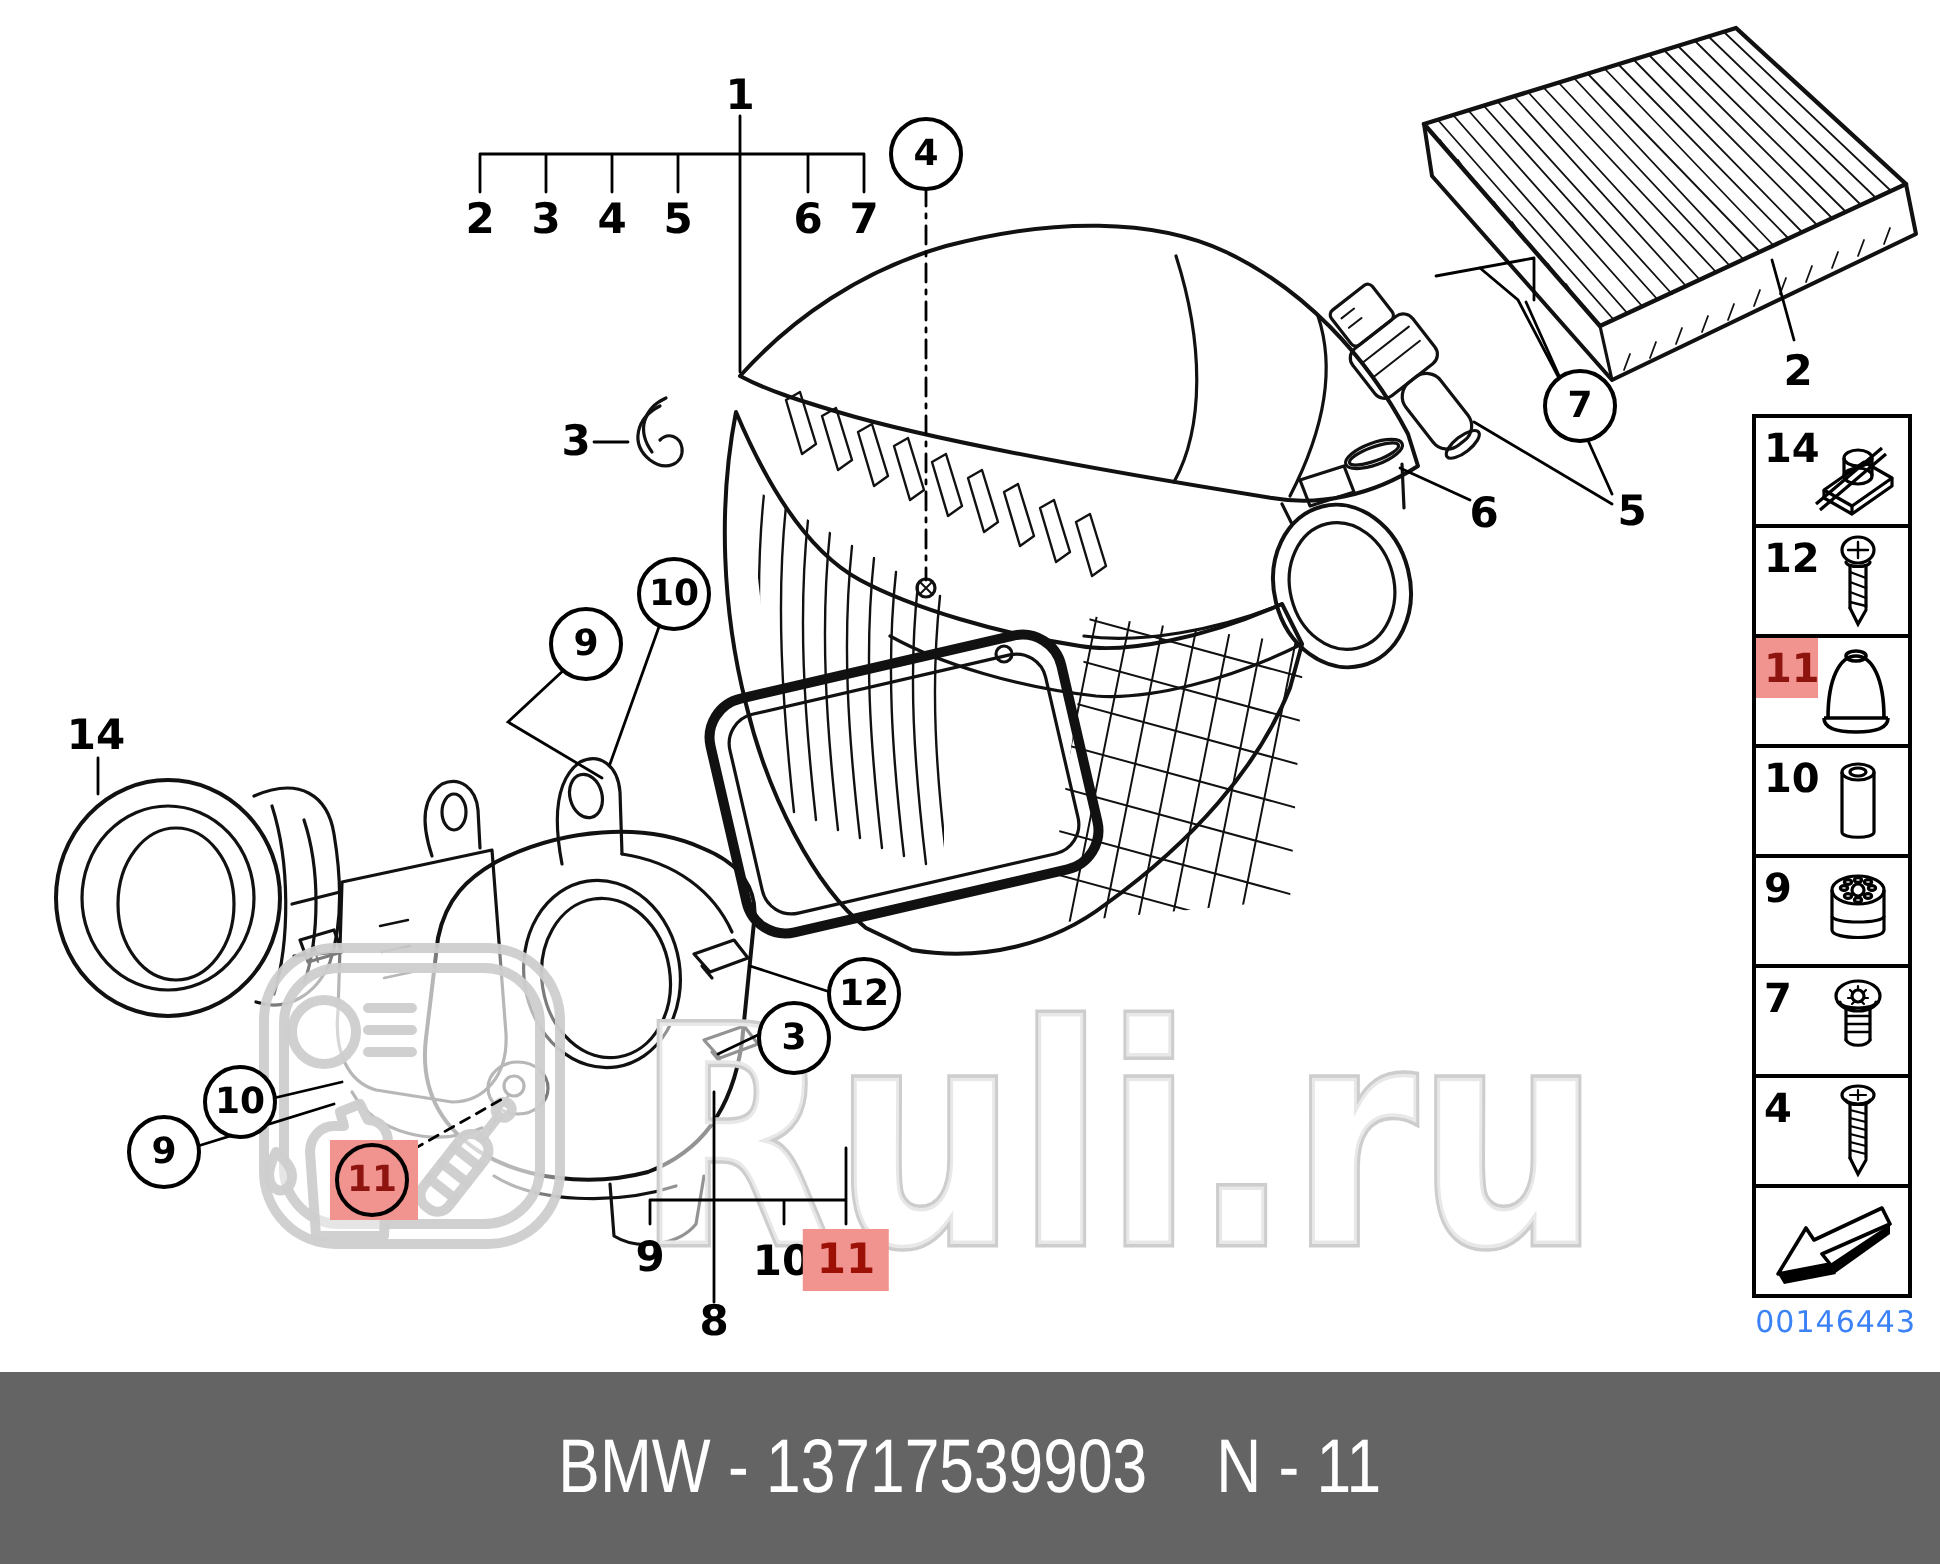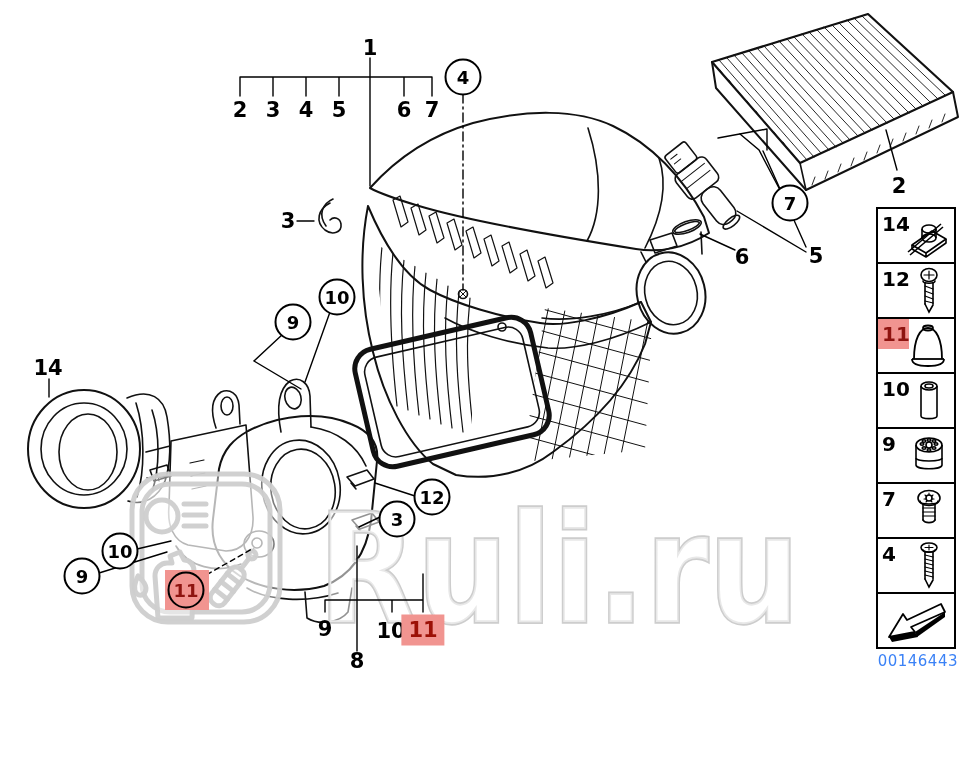--- a/index.html
+++ b/index.html
@@ -391,14 +391,20 @@
     <div class="sbox arrowbox">
       <svg class="sicon" width="66" height="50" viewBox="0 0 66 50">
         <path d="M6,41 L20,18 L24,24 L58,8 L62,16 L28,31 L32,36 Z" fill="none" stroke="#000" stroke-width="1.8" stroke-linejoin="round"></path>
         <path d="M6,41 L32,36 L35,41 L9,46 Z" fill="#000"></path>
         <path d="M32,36 L62,16 L62,21 L34,41 Z" fill="#000"></path>
       </svg>
     </div>
   </div>
   <div id="sidecode">00146443</div>
 
+  <div id="footer">
+    <div class="inner">
+      <span>BMW - 13717539903</span>
+      <span>N - 11</span>
+    </div>
+  </div>
 
 </div>
 
 </body></html>

